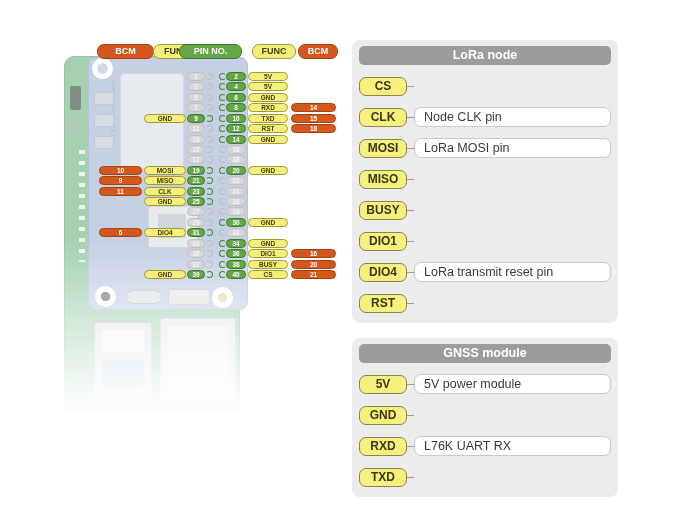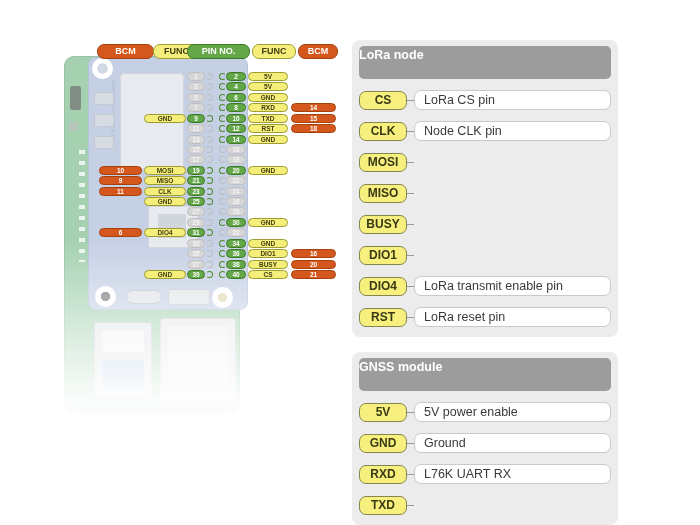--- a/index.html
+++ b/index.html
@@ -61,22 +61,22 @@
   .hook{position:absolute;top:1px;width:7px;height:7px;border:1.7px solid;border-radius:50%;}
   .hook.hg{border-color:#4c8a31;}
   .hook.hx{border-color:#bdbdbd;}
   .hook.open-l{border-left-color:rgba(0,0,0,0);}
   .hook.open-r{border-right-color:rgba(0,0,0,0);}
 
   
   .right-col{position:absolute;left:352px;top:40px;width:266px;z-index:3;}
   .panel{background:var(--c-panel-bg);border-radius:8px;padding:6px 7px 10px 7px;}
   .panel + .panel{margin-top:15px;}
-  .panel-header{height:33px;background:var(--c-panel-header);border-radius:5px;
-                color:#fff;font-weight:bold;font-size:12.5px;line-height:19px;}
+  .panel-header{height:19px;background:var(--c-panel-header);border-radius:5px;
+                color:#fff;font-weight:bold;font-size:12.5px;line-height:19px;text-align:center;}
   .panel-row{display:flex;align-items:center;margin-top:11px;height:20px;}
   .panel-row:first-of-type{margin-top:9px;}
   .p-badge{flex:none;width:48px;height:19px;background:var(--c-badge-yellow);
            border:1.5px solid #85854f;border-radius:7px;color:#393913;
            font-weight:bold;font-size:12px;line-height:16px;text-align:center;}
   .p-conn{flex:none;width:7px;height:0;border-top:1.5px solid #9c9c9c;}
   .p-desc{flex:1;height:20px;background:#ffffff;border:1px solid #c9c9c9;border-radius:7px;
           font-size:12.5px;line-height:18px;color:#3a3a3a;padding-left:9px;
           white-space:nowrap;overflow:hidden;}
 </style>
@@ -108,21 +108,21 @@
     <div class="shape pi-usb-blue"></div>
     <div class="shape pi-eth"></div>
     <div class="shape pi-eth-inner"></div>
     <div class="shape board-wash"></div>
     <div class="shape board-fade"></div>
   </div>
 
   <div class="overlay">
     <span class="hdr-b orange" style="left:97px;width:57px">BCM</span>
     <span class="hdr-b yellowb" style="left:153px;width:47px">FUNC</span>
-    <span class="hdr-b greenb" style="left:187px;width:63px">PIN NO.</span>
+    <span class="hdr-b greenb" style="left:179px;width:63px">PIN NO.</span>
     <span class="hdr-b yellowb" style="left:252px;width:44px">FUNC</span>
     <span class="hdr-b orange" style="left:298px;width:40px">BCM</span>
     <div class="pin-rows">
         <div class="pin-row" style="top: 72px;">
           <span class="b grayb" style="left: 187px; width: 18px;">1</span>
           <span class="hook open-l hx" style="left: 206px;"></span>
           <span class="hook open-r hg" style="left: 219px;"></span>
           <span class="b greenb" style="left: 226px; width: 20px;">2</span>
           <span class="b yellowb" style="left: 248px; width: 40px;">5V</span>
         </div>
@@ -271,65 +271,63 @@
         </div>
       </div>
   </div>
 
   <div class="right-col">
       <div class="panel">
         <div class="panel-header">LoRa node</div>
         <div class="panel-row">
           <span class="p-badge">CS</span>
           <span class="p-conn"></span>
-          <span class="p-desc">LoRa CS pin</span>
         </div>
         <div class="panel-row">
           <span class="p-badge">CLK</span>
           <span class="p-conn"></span>
           <span class="p-desc">Node CLK pin</span>
         </div>
         <div class="panel-row">
           <span class="p-badge">MOSI</span>
           <span class="p-conn"></span>
+          <span class="p-desc">LoRa MOSI pin</span>
         </div>
         <div class="panel-row">
           <span class="p-badge">MISO</span>
           <span class="p-conn"></span>
         </div>
         <div class="panel-row">
           <span class="p-badge">BUSY</span>
           <span class="p-conn"></span>
         </div>
         <div class="panel-row">
           <span class="p-badge">DIO1</span>
           <span class="p-conn"></span>
         </div>
         <div class="panel-row">
           <span class="p-badge">DIO4</span>
           <span class="p-conn"></span>
-          <span class="p-desc">LoRa transmit enable pin</span>
+          <span class="p-desc">LoRa transmit reset pin</span>
         </div>
         <div class="panel-row">
           <span class="p-badge">RST</span>
           <span class="p-conn"></span>
-          <span class="p-desc">LoRa reset pin</span>
         </div>
       </div>
       <div class="panel">
         <div class="panel-header">GNSS module</div>
         <div class="panel-row">
           <span class="p-badge">5V</span>
           <span class="p-conn"></span>
-          <span class="p-desc">5V power enable</span>
+          <span class="p-desc">5V power module</span>
         </div>
         <div class="panel-row">
           <span class="p-badge">GND</span>
           <span class="p-conn"></span>
-          <span class="p-desc">Ground</span>
         </div>
         <div class="panel-row">
           <span class="p-badge">RXD</span>
           <span class="p-conn"></span>
           <span class="p-desc">L76K UART RX</span>
         </div>
         <div class="panel-row">
           <span class="p-badge">TXD</span>
           <span class="p-conn"></span>
         </div>

